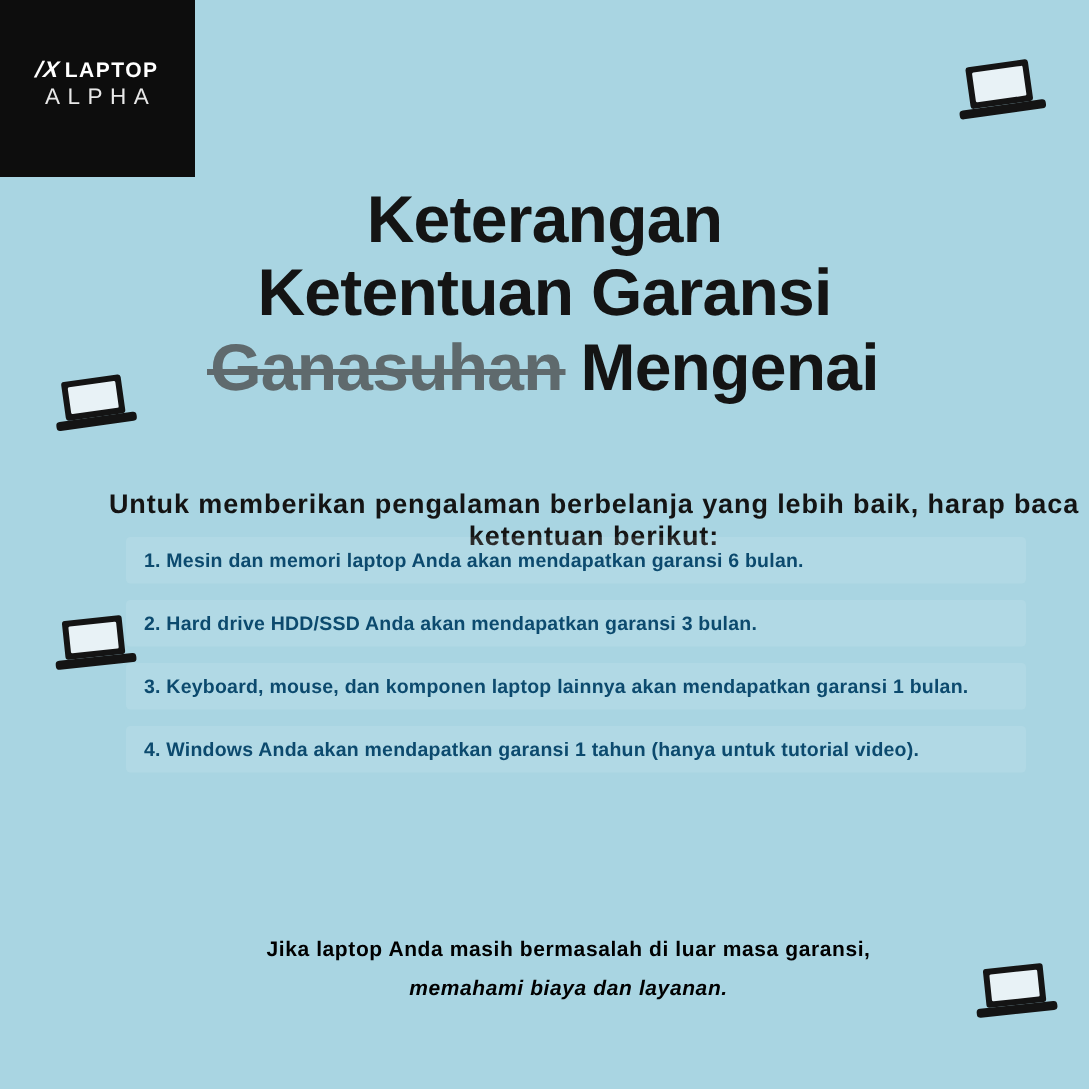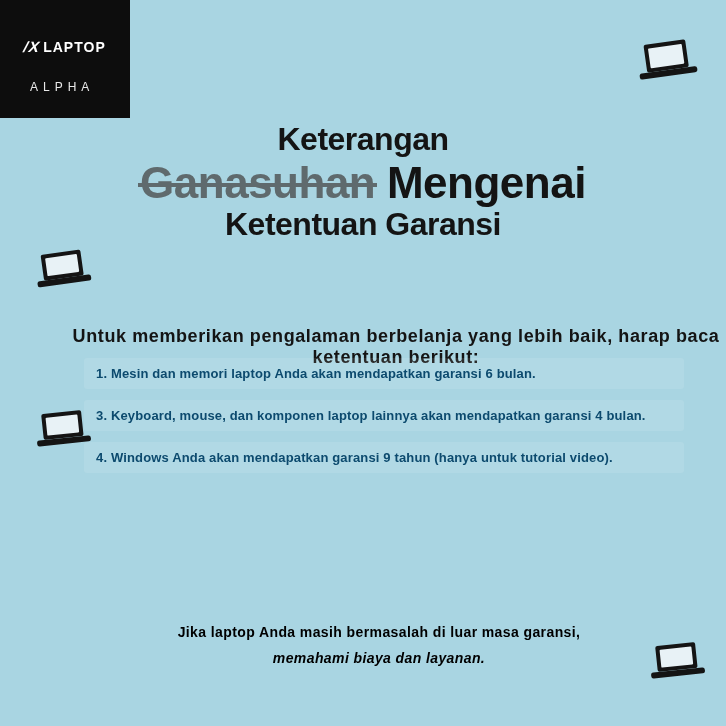--- a/index.html
+++ b/index.html
@@ -43,40 +43,40 @@
   }
   .logo-mark .slash {
     display: inline-block;
     transform: skewX(-18deg);
     font-size: 15px;
     margin-right: 3px;
   }
   .logo-sub {
     position: absolute;
     left: 30px;
-    top: 80px;
+    top: 56px;
     color: #e8e8e8;
-    font-size: 12px;
+    font-size: 15px;
     letter-spacing: 5px;
     white-space: nowrap;
   }
 
   
   .title-wrap {
     position: absolute;
     top: 122px;
     left: 0;
     width: 726px;
     text-align: center;
     color: #141414;
     font-weight: bold;
     line-height: 1.12;
   }
   .title-line {
-    font-size: 32px;
+    font-size: 44px;
     letter-spacing: -0.5px;
   }
   .title-line.l2 {
     font-size: 44px;
   }
   .strike {
     color: #5f6a6d;
     position: relative;
     display: inline-block;
   }
@@ -172,22 +172,22 @@
       <g transform="rotate(-8 31 24)">
         <rect x="10" y="4" width="42" height="28" rx="2" fill="#141414"></rect>
         <rect x="14" y="8" width="34" height="20" rx="1" fill="#e8f2f6"></rect>
         <rect x="2" y="32" width="58" height="6" rx="2.5" fill="#141414"></rect>
       </g>
     </svg>
   </div>
 
   <div class="title-wrap">
     <div class="title-line">Keterangan</div>
+    <div class="title-line">Ketentuan Garansi</div>
     <div class="title-line l2"><span class="strike">Ganasuhan</span><span> Mengenai</span></div>
-    <div class="title-line">Ketentuan Garansi</div>
   </div>
 
   <div class="laptop" style="left:34px; top:248px;">
     <svg width="58" height="46" viewBox="0 0 58 46">
       <g transform="rotate(-8 29 23)">
         <rect x="9" y="4" width="40" height="26" rx="2" fill="#141414"></rect>
         <rect x="13" y="8" width="32" height="18" rx="1" fill="#e8f2f6"></rect>
         <rect x="2" y="30" width="54" height="6" rx="2.5" fill="#141414"></rect>
       </g>
     </svg>
@@ -200,22 +200,23 @@
       <g transform="rotate(-6 29 23)">
         <rect x="9" y="4" width="40" height="26" rx="2" fill="#141414"></rect>
         <rect x="13" y="8" width="32" height="18" rx="1" fill="#e8f2f6"></rect>
         <rect x="2" y="30" width="54" height="6" rx="2.5" fill="#141414"></rect>
       </g>
     </svg>
   </div>
 
   <div class="list">
     <div class="list-item">1. Mesin dan memori laptop Anda akan mendapatkan garansi 6 bulan.</div>
-    <div class="list-item">3. Keyboard, mouse, dan komponen laptop lainnya akan mendapatkan garansi 4 bulan.</div>
-    <div class="list-item">4. Windows Anda akan mendapatkan garansi 9 tahun (hanya untuk tutorial video).</div>
+    <div class="list-item">2. Hard drive HDD/SSD Anda akan mendapatkan garansi 3 bulan.</div>
+    <div class="list-item">3. Keyboard, mouse, dan komponen laptop lainnya akan mendapatkan garansi 1 bulan.</div>
+    <div class="list-item">4. Windows Anda akan mendapatkan garansi 1 tahun (hanya untuk tutorial video).</div>
   </div>
 
   <div class="note-line n1">Jika laptop Anda masih bermasalah di luar masa garansi,</div>
   <div class="note-line n2">memahami biaya dan layanan.</div>
 
   <div class="laptop" style="left:648px; top:640px;">
     <svg width="58" height="46" viewBox="0 0 58 46">
       <g transform="rotate(-6 29 23)">
         <rect x="9" y="4" width="40" height="26" rx="2" fill="#141414"></rect>
         <rect x="13" y="8" width="32" height="18" rx="1" fill="#e8f2f6"></rect>

